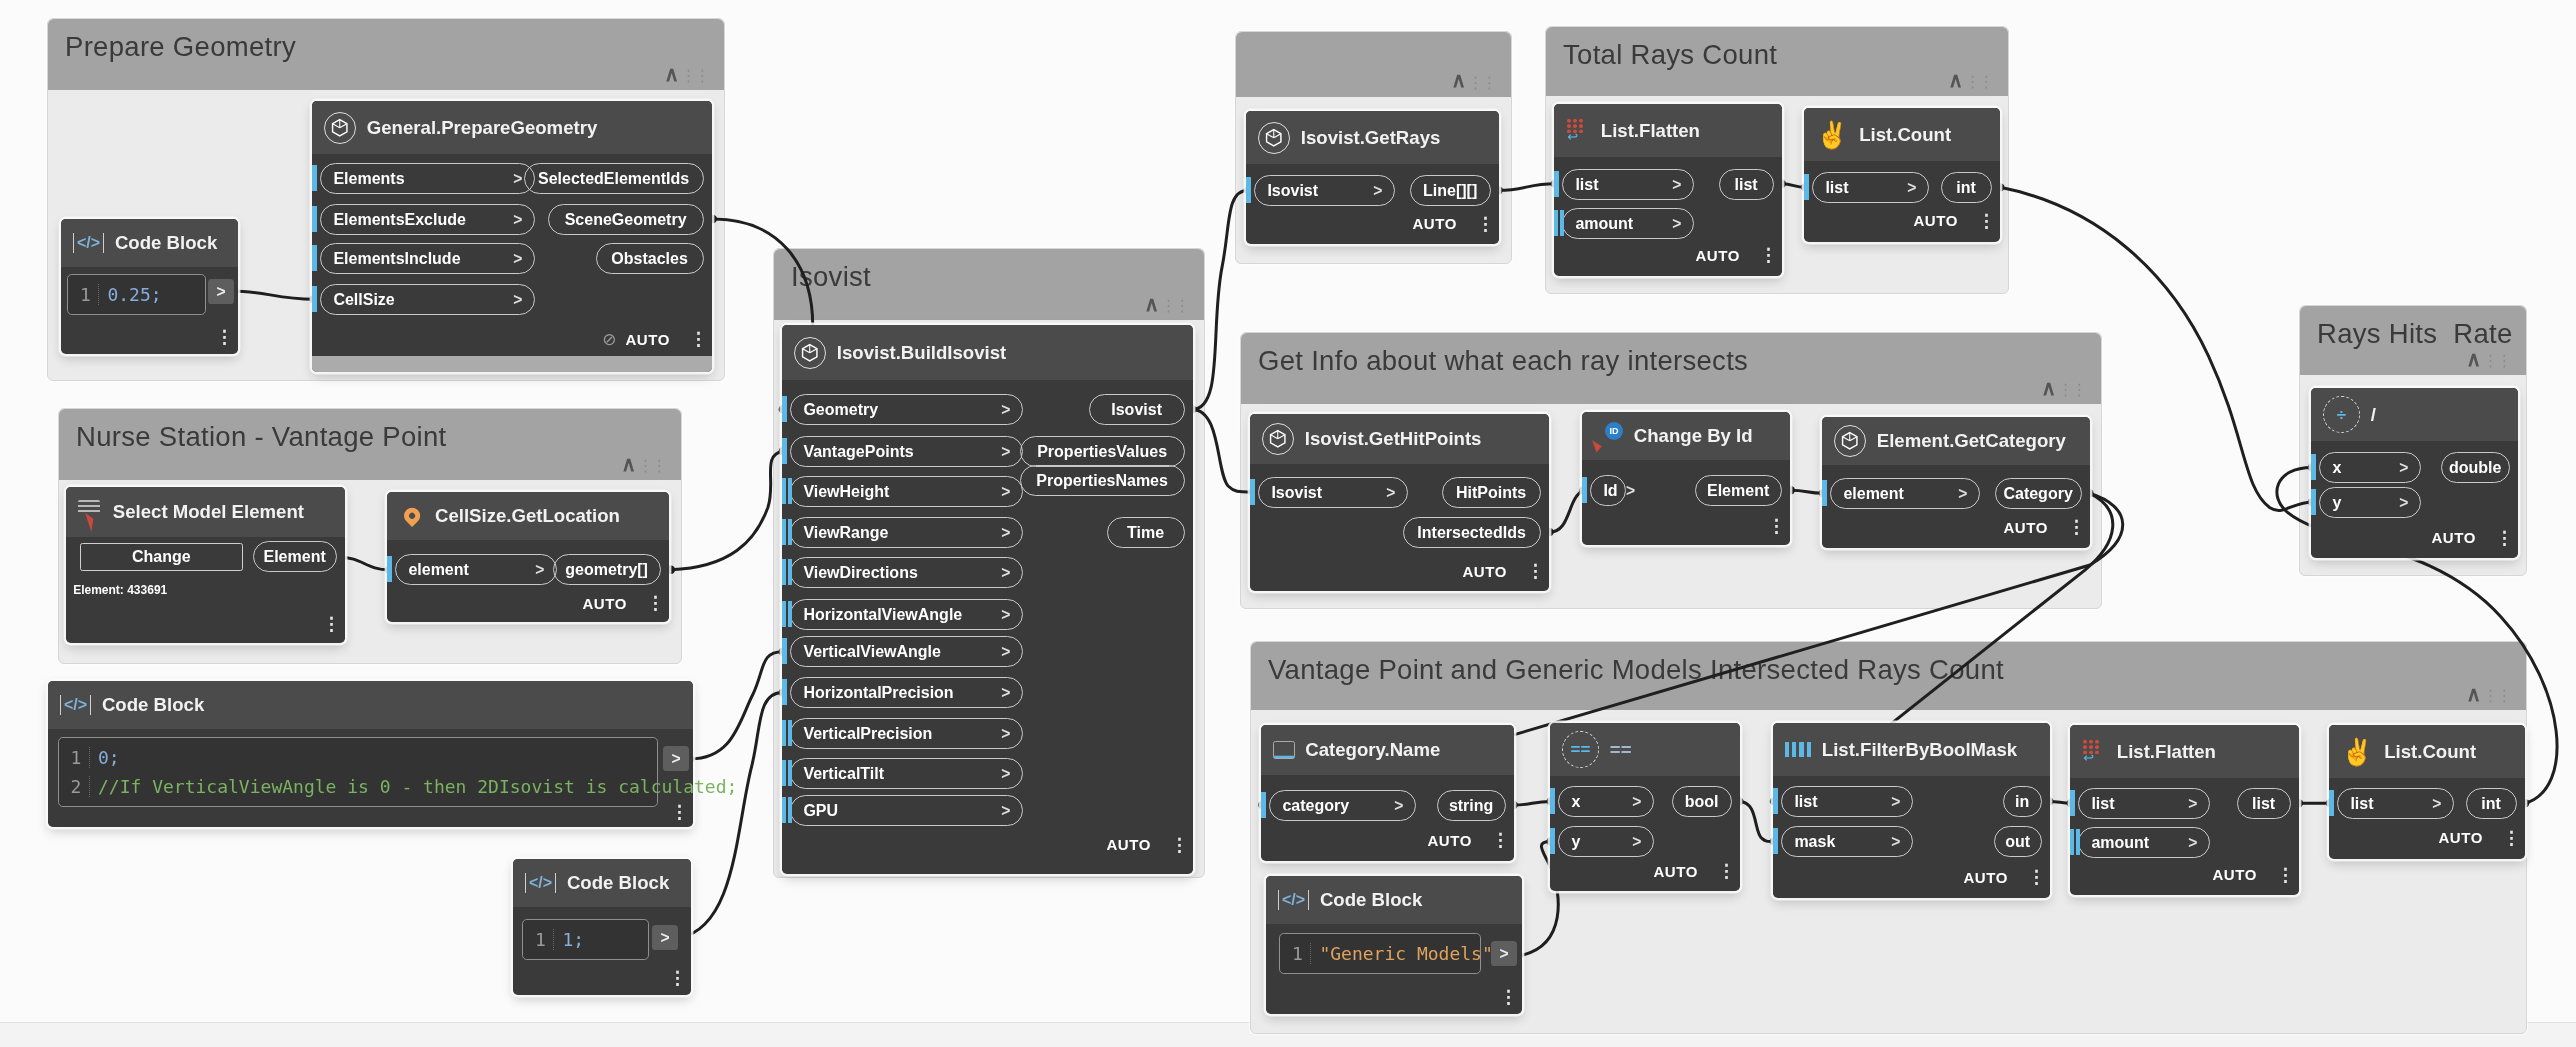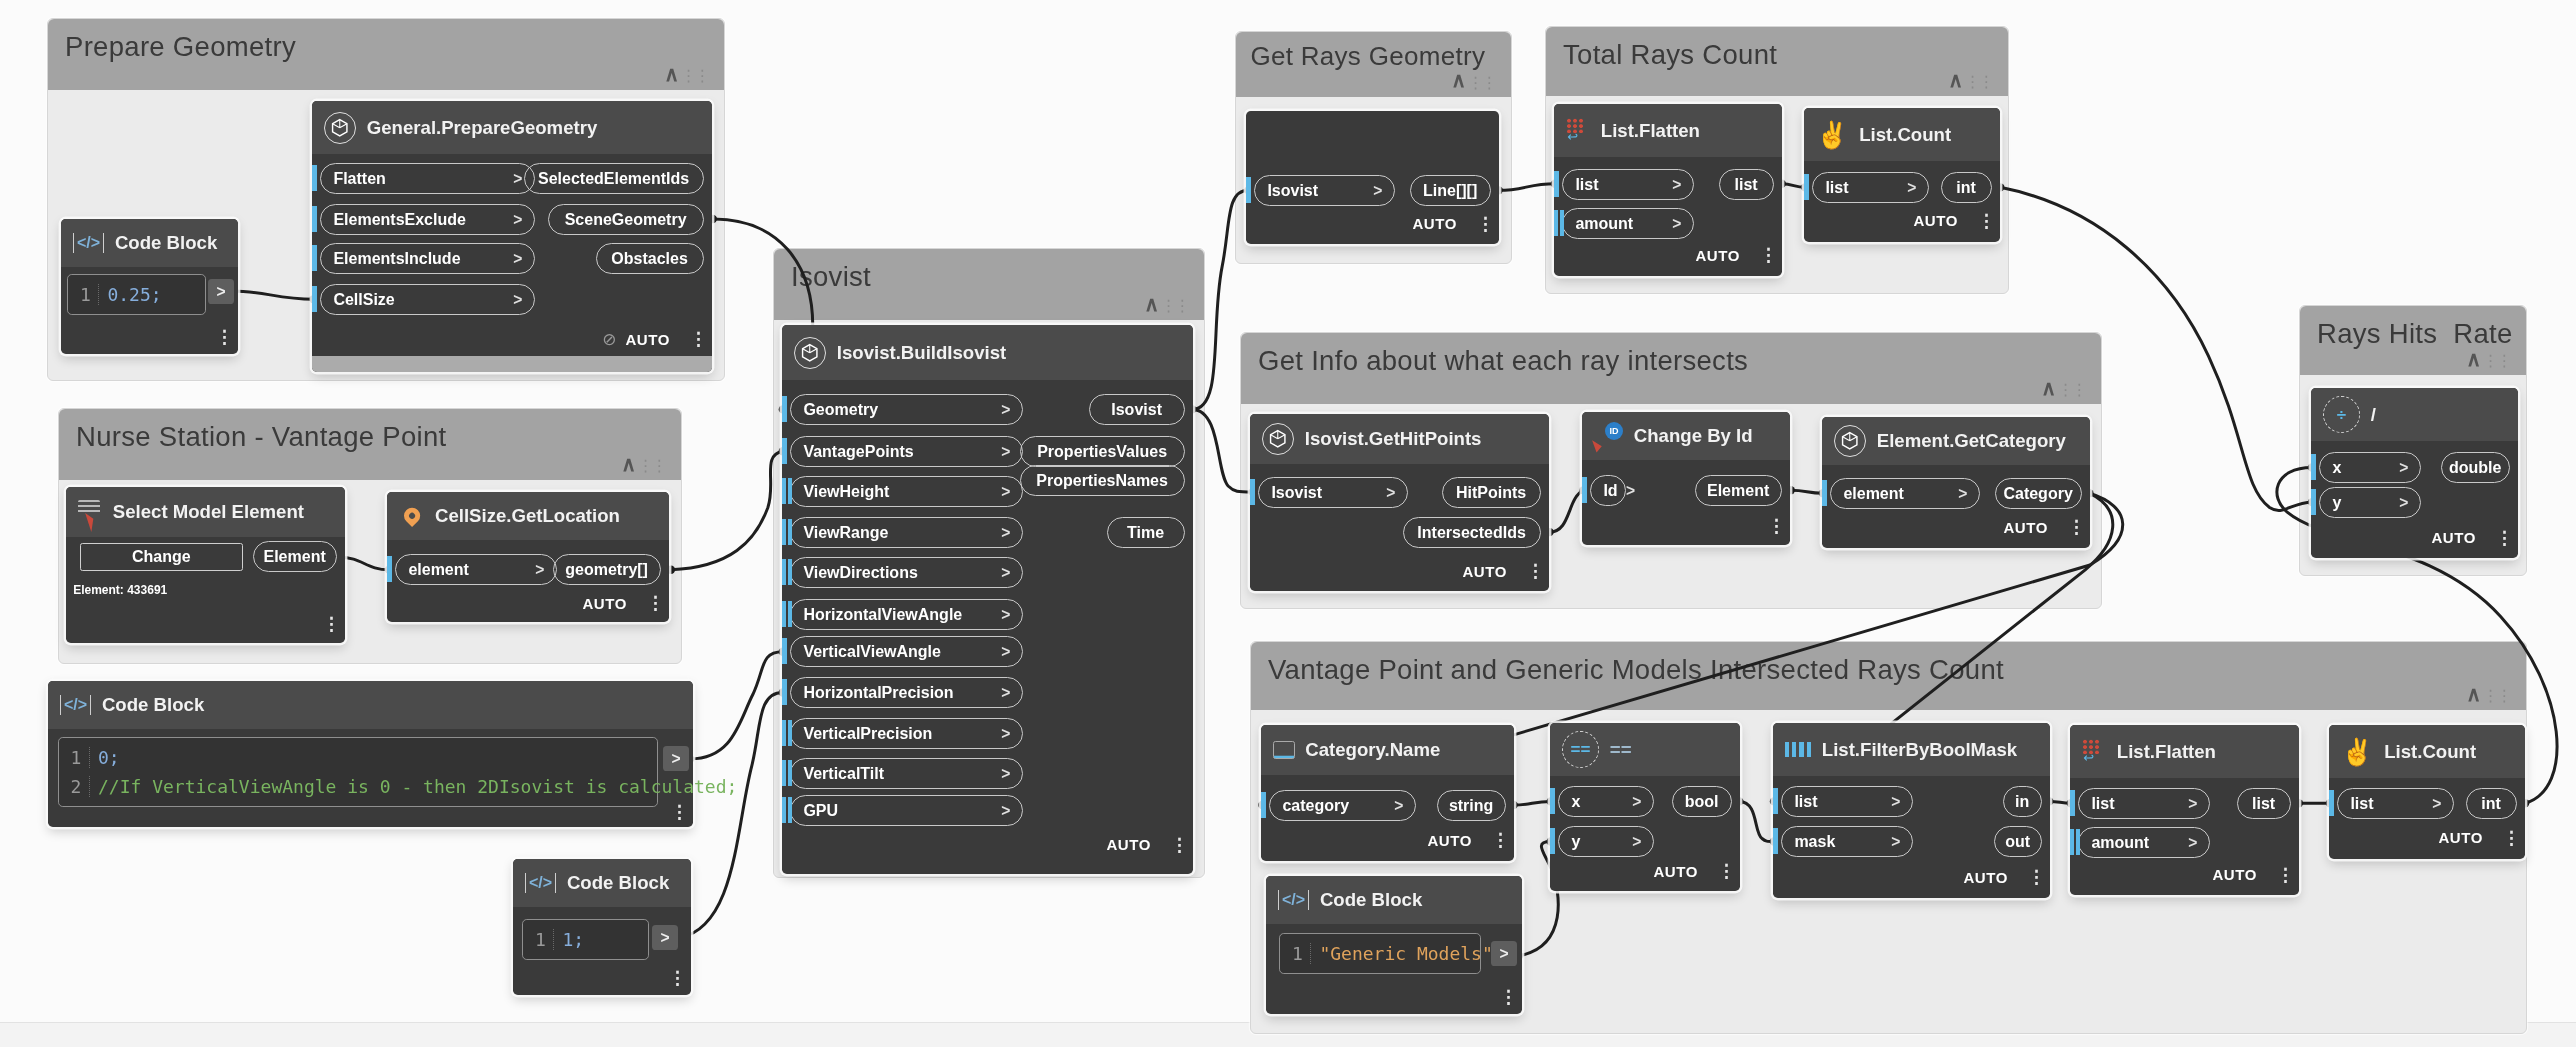--- a/index.html
+++ b/index.html
@@ -103,21 +103,20 @@
 </div>
 <div class="group" style="left:773px;top:248px;width:432px;height:630px">
   <div class="ghead" style="height:71px">
     <div class="gtitle">Isovist</div>
     <span class="gchev"></span>
     <span class="ggrip"></span>
   </div>
 </div>
 <div class="group" style="left:1235px;top:30.5px;width:277px;height:233px">
   <div class="ghead" style="height:65px">
-    <div class="gtitle" style="font-size:26px;padding:9.6px 14.4px">Get Rays Geometry</div>
     <span class="gchev"></span>
     <span class="ggrip"></span>
   </div>
 </div>
 <div class="group" style="left:1545px;top:26px;width:464px;height:268px">
   <div class="ghead" style="height:69px">
     <div class="gtitle">Total Rays Count</div>
     <span class="gchev"></span>
     <span class="ggrip"></span>
   </div>
@@ -227,21 +226,21 @@
   <div class="nhead h88">
     <span class="zt">
         <svg width="21.5" height="21.5" viewBox="0 0 24 24">
           <path d="M12 3l8 4.5v9L12 21l-8-4.5v-9z" fill="none" stroke="#fff" stroke-width="1.6"></path>
           <path d="M12 3v9m0 0l8-4.5M12 12L4 7.5" stroke="#fff" stroke-width="1.2" fill="none"></path>
         </svg>
       </span>
     <span class="ntitle">General.PrepareGeometry</span>
   </div>
   <div class="pill in" style="top:62px;width:215px">
-      <span>Flatten</span>
+      <span>Elements</span>
     </div>
   <div class="pill in" style="top:103px;width:215px">
       <span>ElementsExclude</span>
     </div>
   <div class="pill in" style="top:142px;width:215px">
       <span>ElementsInclude</span>
     </div>
   <div class="pill in" style="top:183px;width:215px">
       <span>CellSize</span>
     </div>
@@ -386,20 +385,29 @@
   <div class="pill out" style="top:192px;width:78px">
       <span>Time</span>
     </div>
   <div class="lacing" style="top:509px">
       <span>AUTO</span>
     </div>
   <div class="dots" style="top:511px"></div>
 </div>
 
 <div class="node" style="left:1246px;top:111px;width:253px;height:133px">
+  <div class="nhead h88">
+    <span class="zt">
+        <svg width="21.5" height="21.5" viewBox="0 0 24 24">
+          <path d="M12 3l8 4.5v9L12 21l-8-4.5v-9z" fill="none" stroke="#fff" stroke-width="1.6"></path>
+          <path d="M12 3v9m0 0l8-4.5M12 12L4 7.5" stroke="#fff" stroke-width="1.2" fill="none"></path>
+        </svg>
+      </span>
+    <span class="ntitle">Isovist.GetRays</span>
+  </div>
   <div class="pill in" style="top:64px;width:141px">
       <span>Isovist</span>
     </div>
   <div class="pill out" style="top:64px;width:81px">
       <span>Line[][]</span>
     </div>
   <div class="lacing" style="top:102px">
       <span>AUTO</span>
     </div>
   <div class="dots" style="top:104px"></div>

